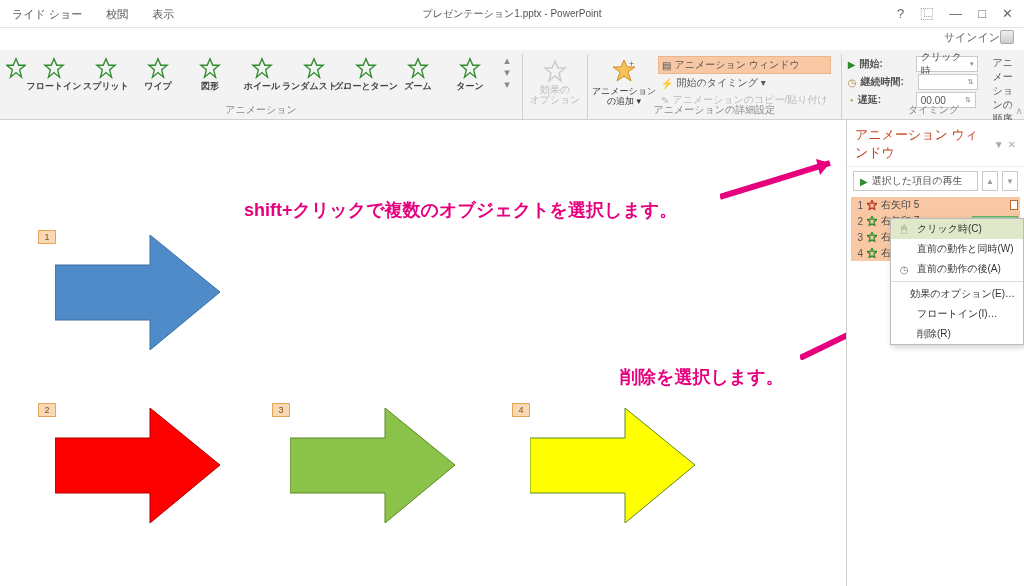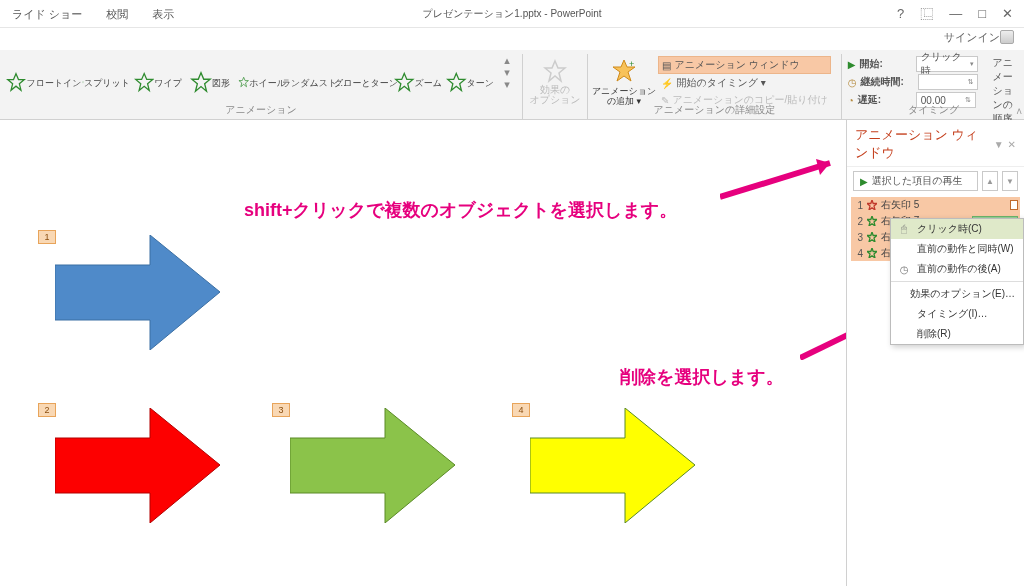--- a/index.html
+++ b/index.html
@@ -61,22 +61,22 @@
     border-right:1px solid var(--border);
     display:flex;flex-direction:column;align-items:center;justify-content:flex-start;
     padding:0 6px 2px;
     position:relative;
   }
   .ribbon .group .buttons{display:flex;gap:4px;flex-wrap:nowrap;align-items:flex-start;}
   .ribbon .group .groupname{
     position:absolute;bottom:2px;left:0;right:0;text-align:center;font-size:10px;color:#888;
   }
   .anim-btn{
-    width:48px;height:52px;display:flex;flex-direction:row;align-items:center;justify-content:center;
-    padding-top:3px;cursor:default;
+    width:48px;height:52px;display:flex;flex-direction:column;align-items:center;justify-content:flex-start;
+    padding-top:3px;cursor:default;font-weight:bold;
   }
   .anim-btn svg{width:22px;height:22px;}
   .anim-btn .lb{font-size:9px;color:#444;text-align:center;line-height:10px;margin-top:2px;white-space:nowrap;}
   .dropctrl{display:flex;flex-direction:column;align-items:center;justify-content:center;width:18px;color:#888;}
   .dropctrl span{line-height:12px;}
   .optionsbtn{
     width:52px;height:56px;display:flex;flex-direction:column;align-items:center;justify-content:center;color:#bbb;
   }
   .optionsbtn svg{width:24px;height:24px;}
   .optionsbtn .lb{font-size:10px;text-align:center;line-height:10px;margin-top:2px;}
@@ -451,19 +451,19 @@
     <span class="iconslot">◷</span>
     <span>直前の動作の後(A)</span>
   </div>
   <hr>
   <div class="mi">
     <span class="iconslot"></span>
     <span>効果のオプション(E)…</span>
   </div>
   <div class="mi">
     <span class="iconslot"></span>
-    <span>タイミング(I)…</span>
+    <span>フロートイン(I)…</span>
   </div>
   <div class="mi">
     <span class="iconslot"></span>
     <span>削除(R)</span>
   </div>
 </div>
 
 </body></html>

